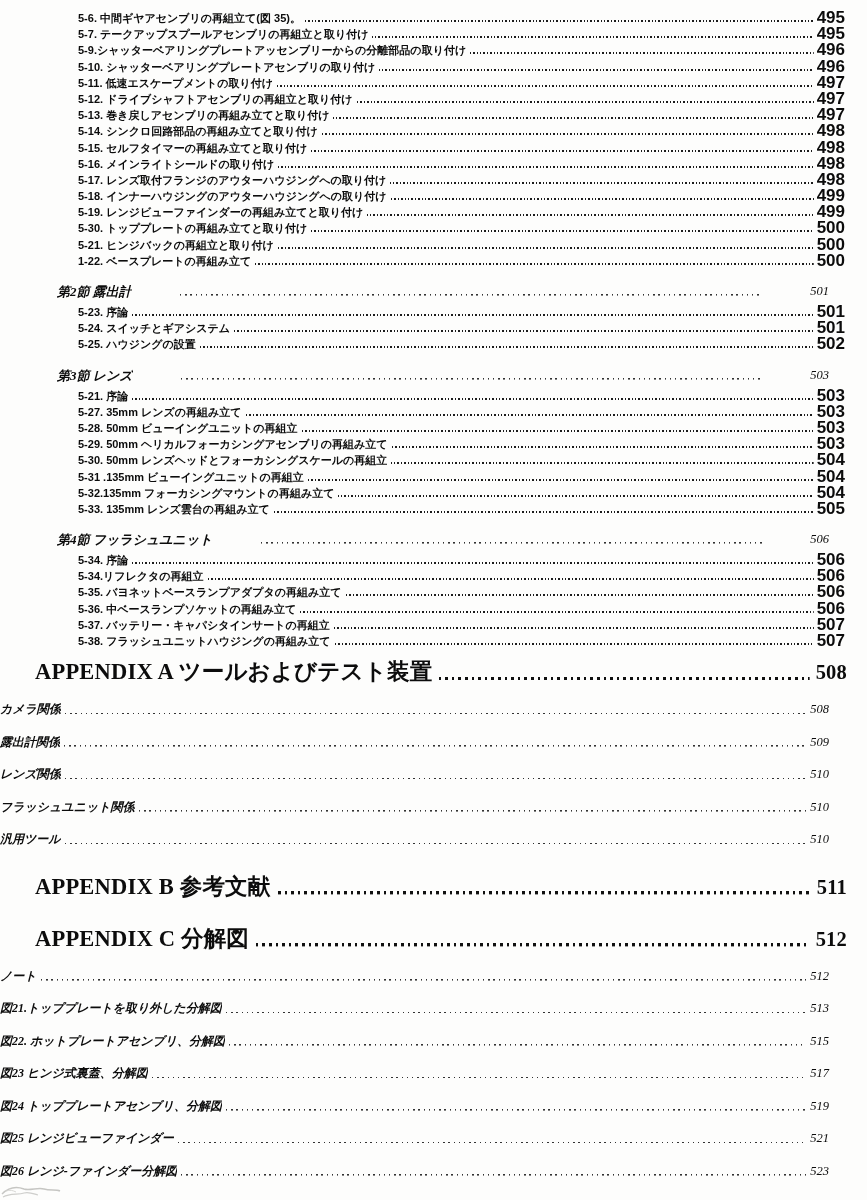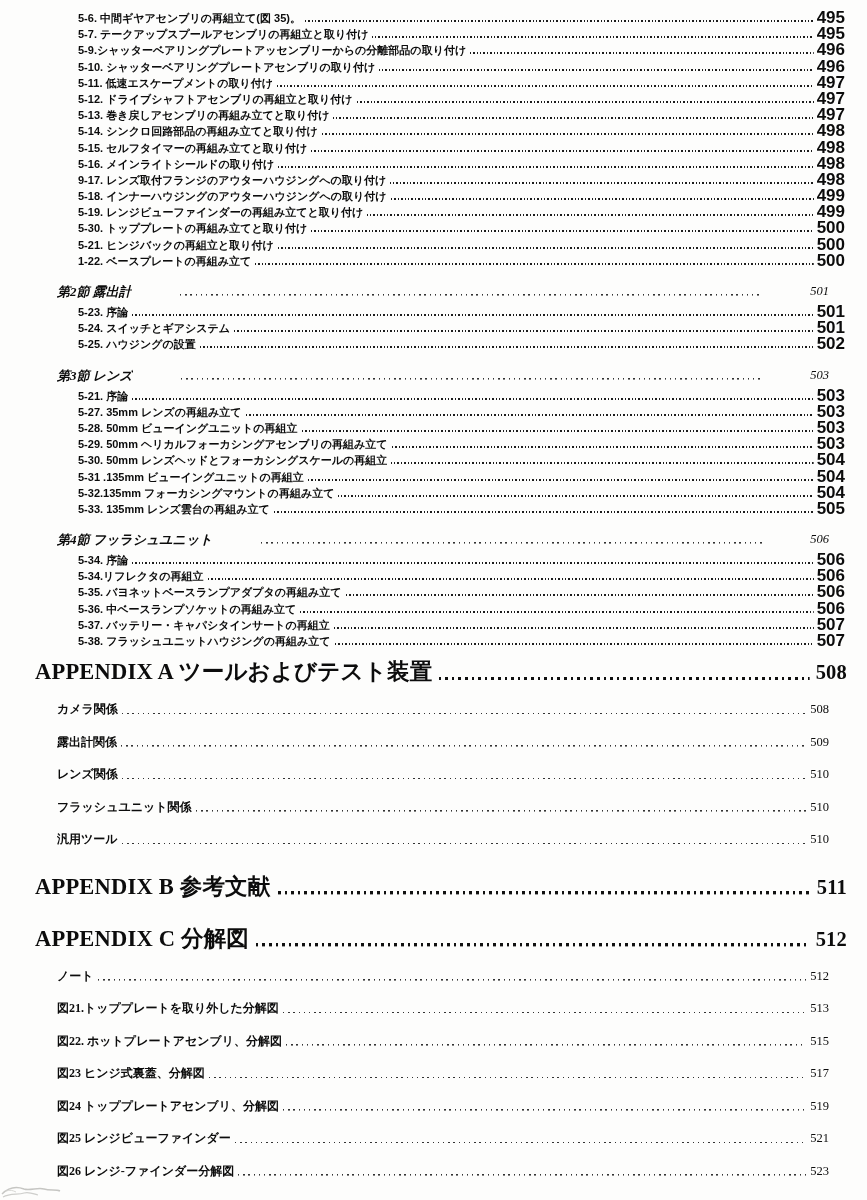--- a/index.html
+++ b/index.html
@@ -106,24 +106,24 @@
     margin: 0 6px 5px 7px;
     background-image: repeating-linear-gradient(to right, #101010 0 2.6px, transparent 2.6px 6.6px);
     background-position: bottom;
     background-size: 100% 3.4px;
     background-repeat: no-repeat;
   }
   .row-appendix .pagenum { font-size: 20.5px; }
 
   
   .row-sub {
-    margin-left: 57px;
     margin-right: 38px;
     margin-bottom: 19.5px;
     font-family: "Liberation Serif", serif;
+    font-style: italic;
     font-weight: 600;
     font-size: 12px;
     line-height: 13px;
   }
   .row-sub .leader {
     height: 1.6px;
     margin: 0 4px 2px 4px;
     background-image: repeating-linear-gradient(to right, #333 0 1.4px, transparent 1.4px 5.2px);
     background-position: bottom;
     background-size: 100% 1.6px;
@@ -193,21 +193,21 @@
       <span class="label">5-15. セルフタイマーの再組み立てと取り付け</span>
       <span class="leader"></span>
       <span class="pagenum">498</span>
     </div>
       <div class="row row-item">
       <span class="label">5-16. メインライトシールドの取り付け</span>
       <span class="leader"></span>
       <span class="pagenum">498</span>
     </div>
       <div class="row row-item">
-      <span class="label">9-17. レンズ取付フランジのアウターハウジングへの取り付け</span>
+      <span class="label">5-17. レンズ取付フランジのアウターハウジングへの取り付け</span>
       <span class="leader"></span>
       <span class="pagenum">498</span>
     </div>
       <div class="row row-item">
       <span class="label">5-18. インナーハウジングのアウターハウジングへの取り付け</span>
       <span class="leader"></span>
       <span class="pagenum">499</span>
     </div>
       <div class="row row-item">
       <span class="label">5-19. レンジビューファインダーの再組み立てと取り付け</span>

